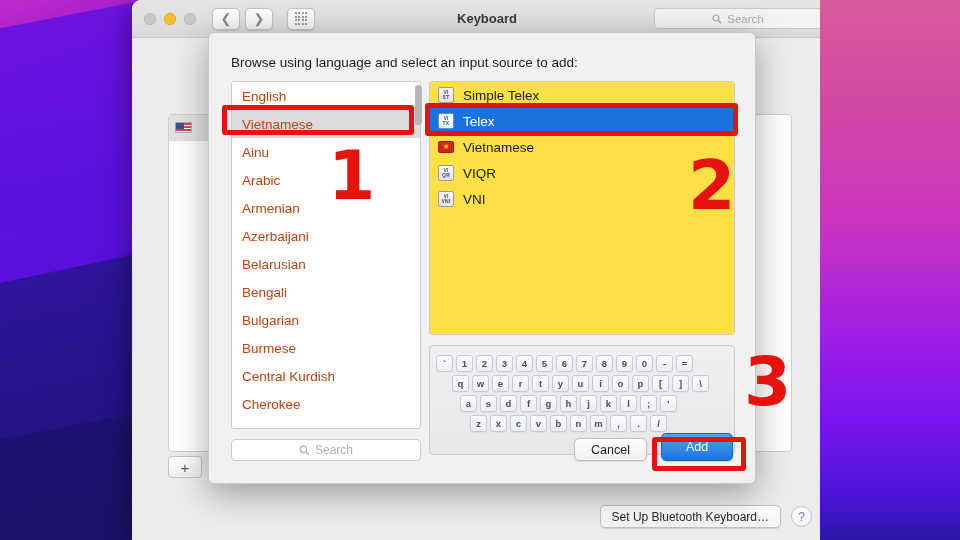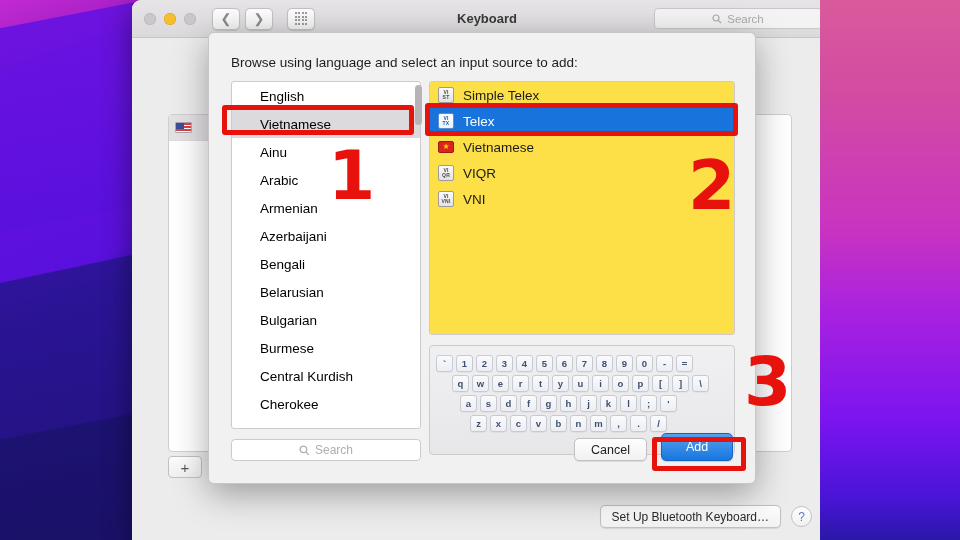--- a/index.html
+++ b/index.html
@@ -160,21 +160,21 @@
   }
 
   
   #lang-list {
     position: absolute; left: 22px; top: 48px; width: 190px; height: 348px;
     background: #fff; border: 1px solid #cdcbcd; border-radius: 3px;
     overflow: hidden;
   }
   .lang-item {
     height: 28px; display: flex; align-items: center;
-    padding-left: 28px; font-size: 13.5px; color: #000000;
+    padding-left: 10px; font-size: 13.5px; color: #c2410c;
   }
   .lang-item.selected { background: #dcdadc; }
   #lang-scrollbar {
     position: absolute; left: 206px; top: 52px; width: 7px; height: 340px;
   }
   #lang-scroll-thumb {
     width: 7px; height: 40px; border-radius: 4px; background: #b6b4b6;
   }
 
   
@@ -360,24 +360,24 @@
       <div class="lang-item">
           <span>Arabic</span>
         </div>
       <div class="lang-item">
           <span>Armenian</span>
         </div>
       <div class="lang-item">
           <span>Azerbaijani</span>
         </div>
       <div class="lang-item">
+          <span>Belarusian</span>
+        </div>
+      <div class="lang-item">
           <span>Bengali</span>
-        </div>
-      <div class="lang-item">
-          <span>Belarusian</span>
         </div>
       <div class="lang-item">
           <span>Bulgarian</span>
         </div>
       <div class="lang-item">
           <span>Burmese</span>
         </div>
       <div class="lang-item">
           <span>Central Kurdish</span>
         </div>

